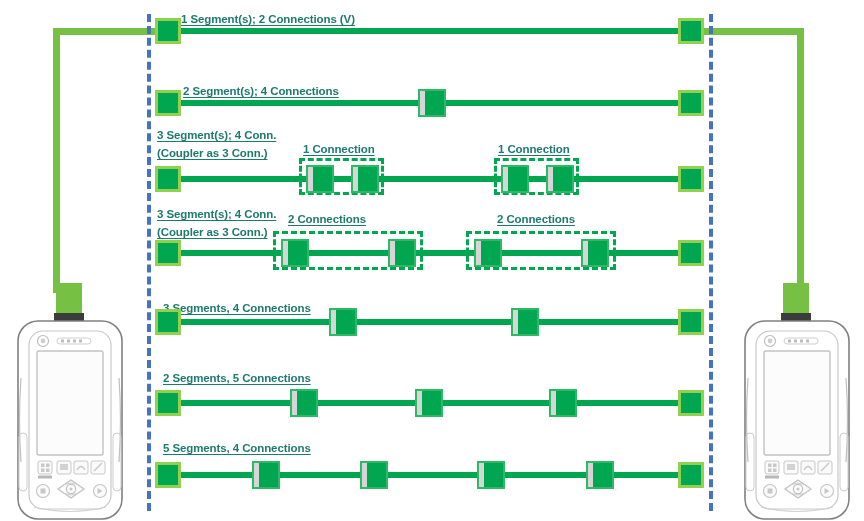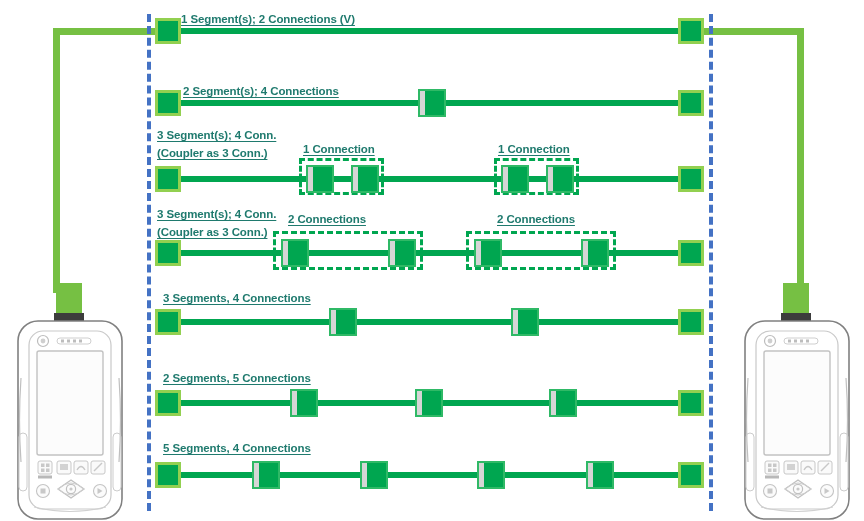--- a/index.html
+++ b/index.html
@@ -155,21 +155,21 @@
         <i>
           <b></b>
         </i>
       </div>
     <div class="conn end" style="left:678px;top:240px;width:26px;height:26px;">
         <i></i>
       </div>
   </div>
 
   <div>
-    <div class="lbl" style="left:163px;top:291px;">3 Segments, 4 Connections</div>
+    <div class="lbl" style="left:163px;top:301px;">3 Segments, 4 Connections</div>
     <div class="fiber" style="left:160px;top:319px;width:535px;"></div>
     <div class="conn end" style="left:155px;top:309px;width:26px;height:26px;">
         <i></i>
       </div>
     <div class="conn mid" style="left:329px;top:308px;width:28px;height:28px;">
         <i>
           <b></b>
         </i>
       </div>
     <div class="conn mid" style="left:511px;top:308px;width:28px;height:28px;">

